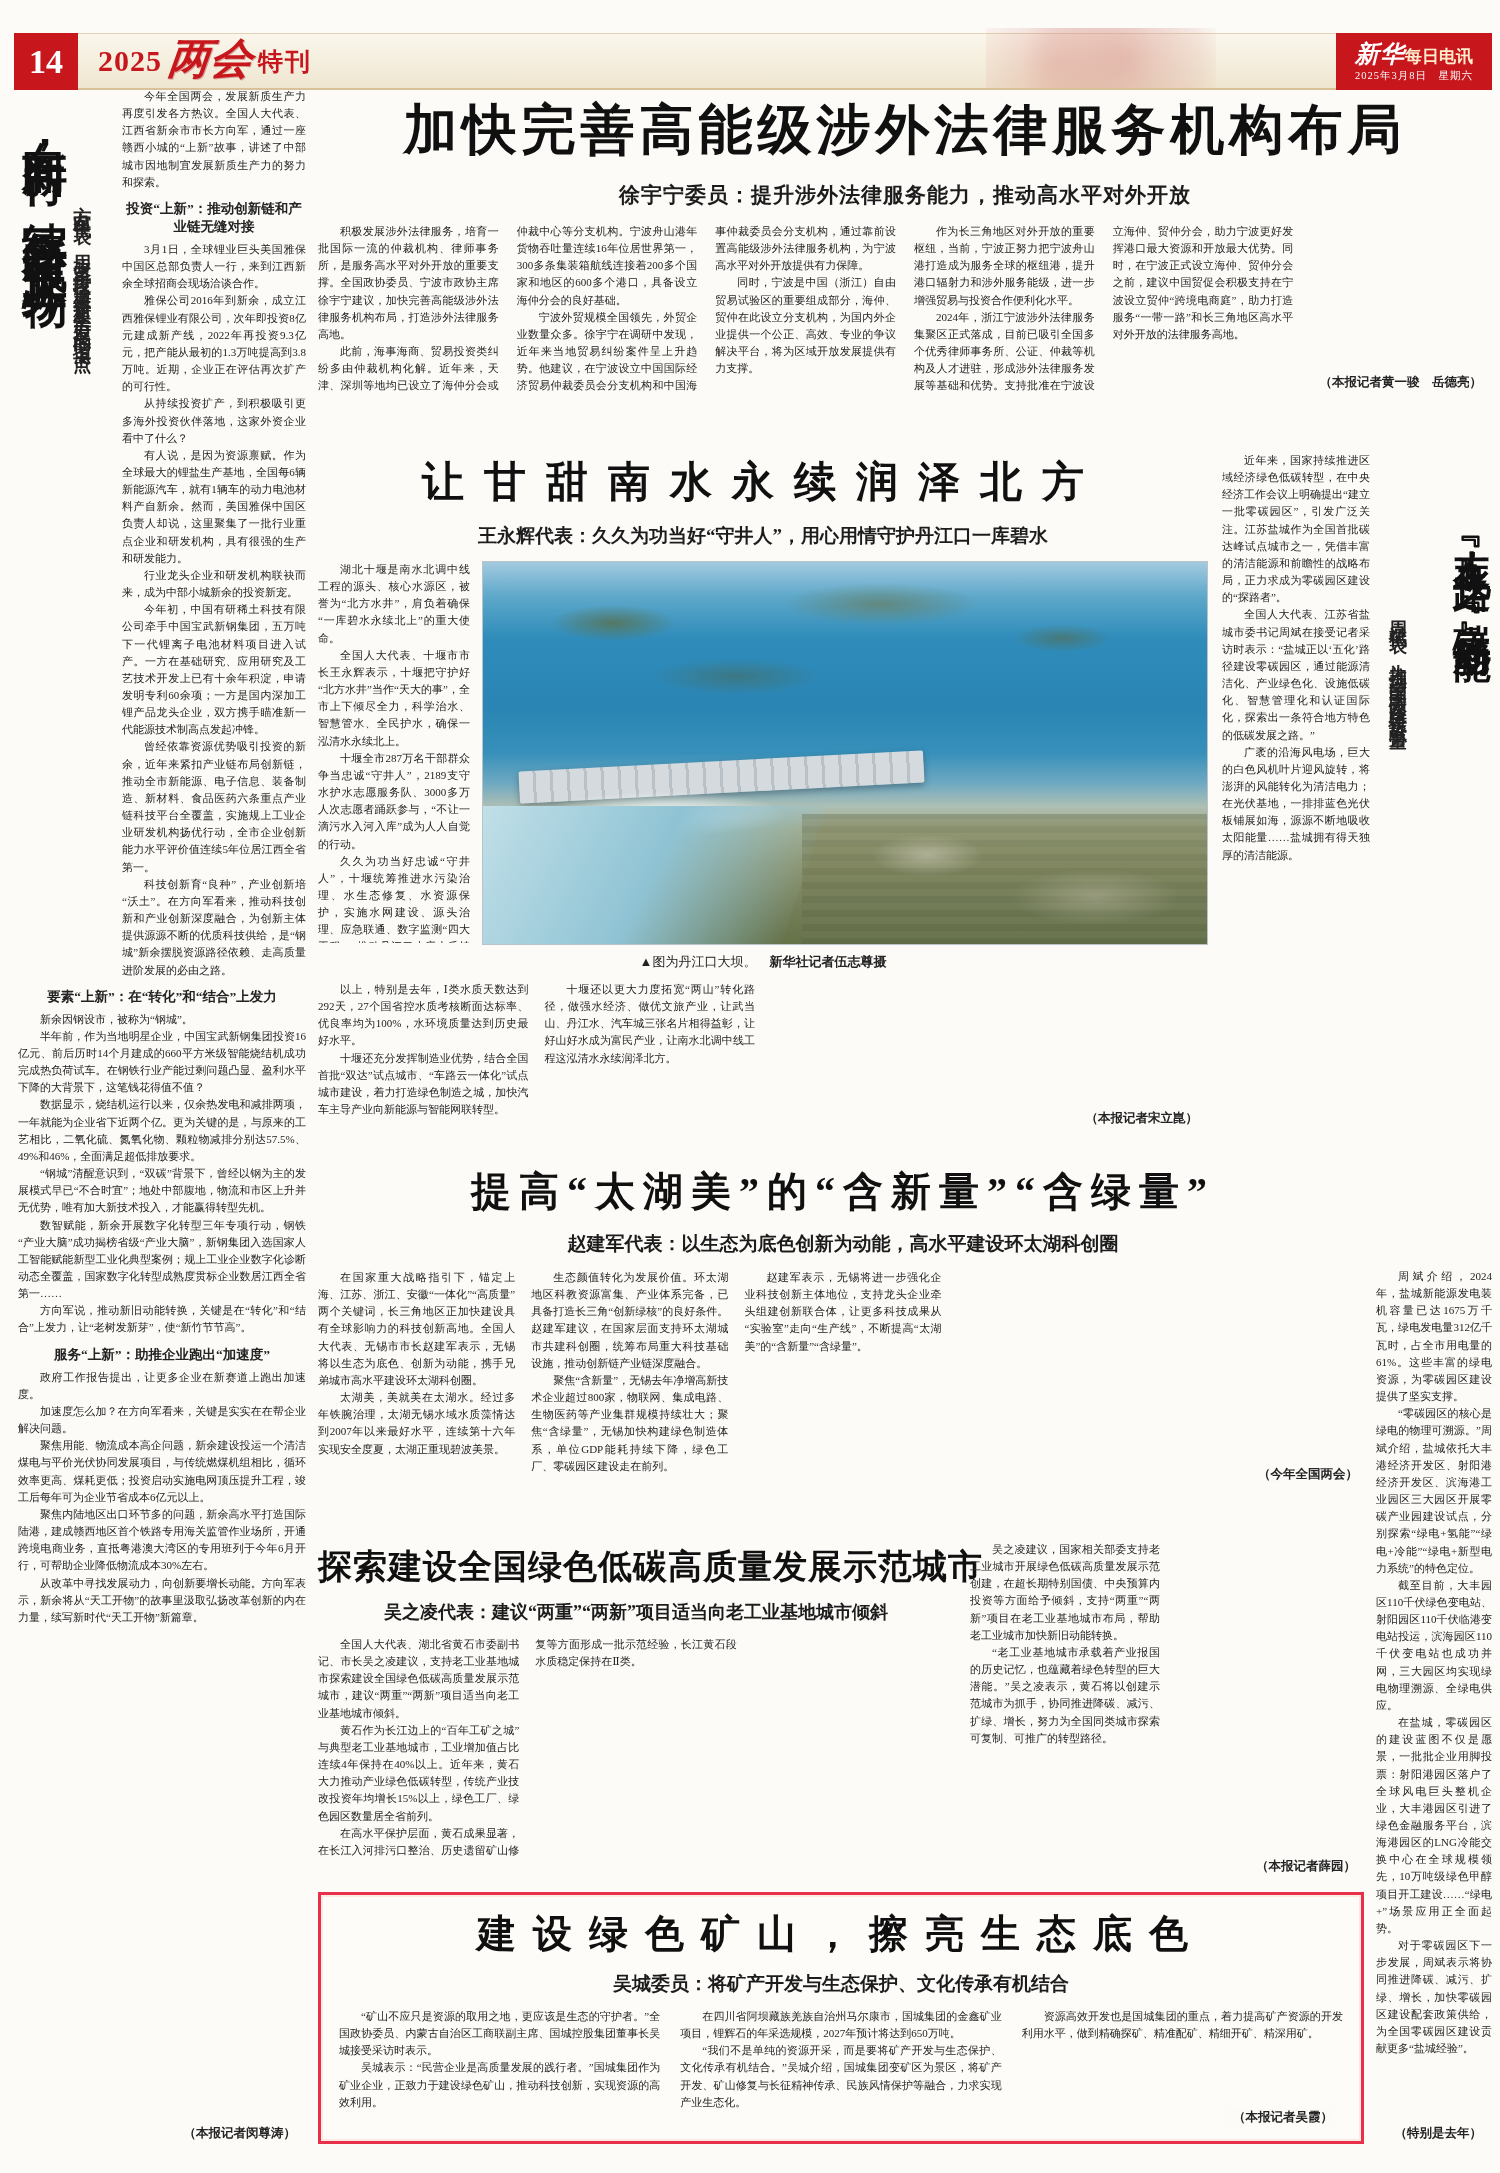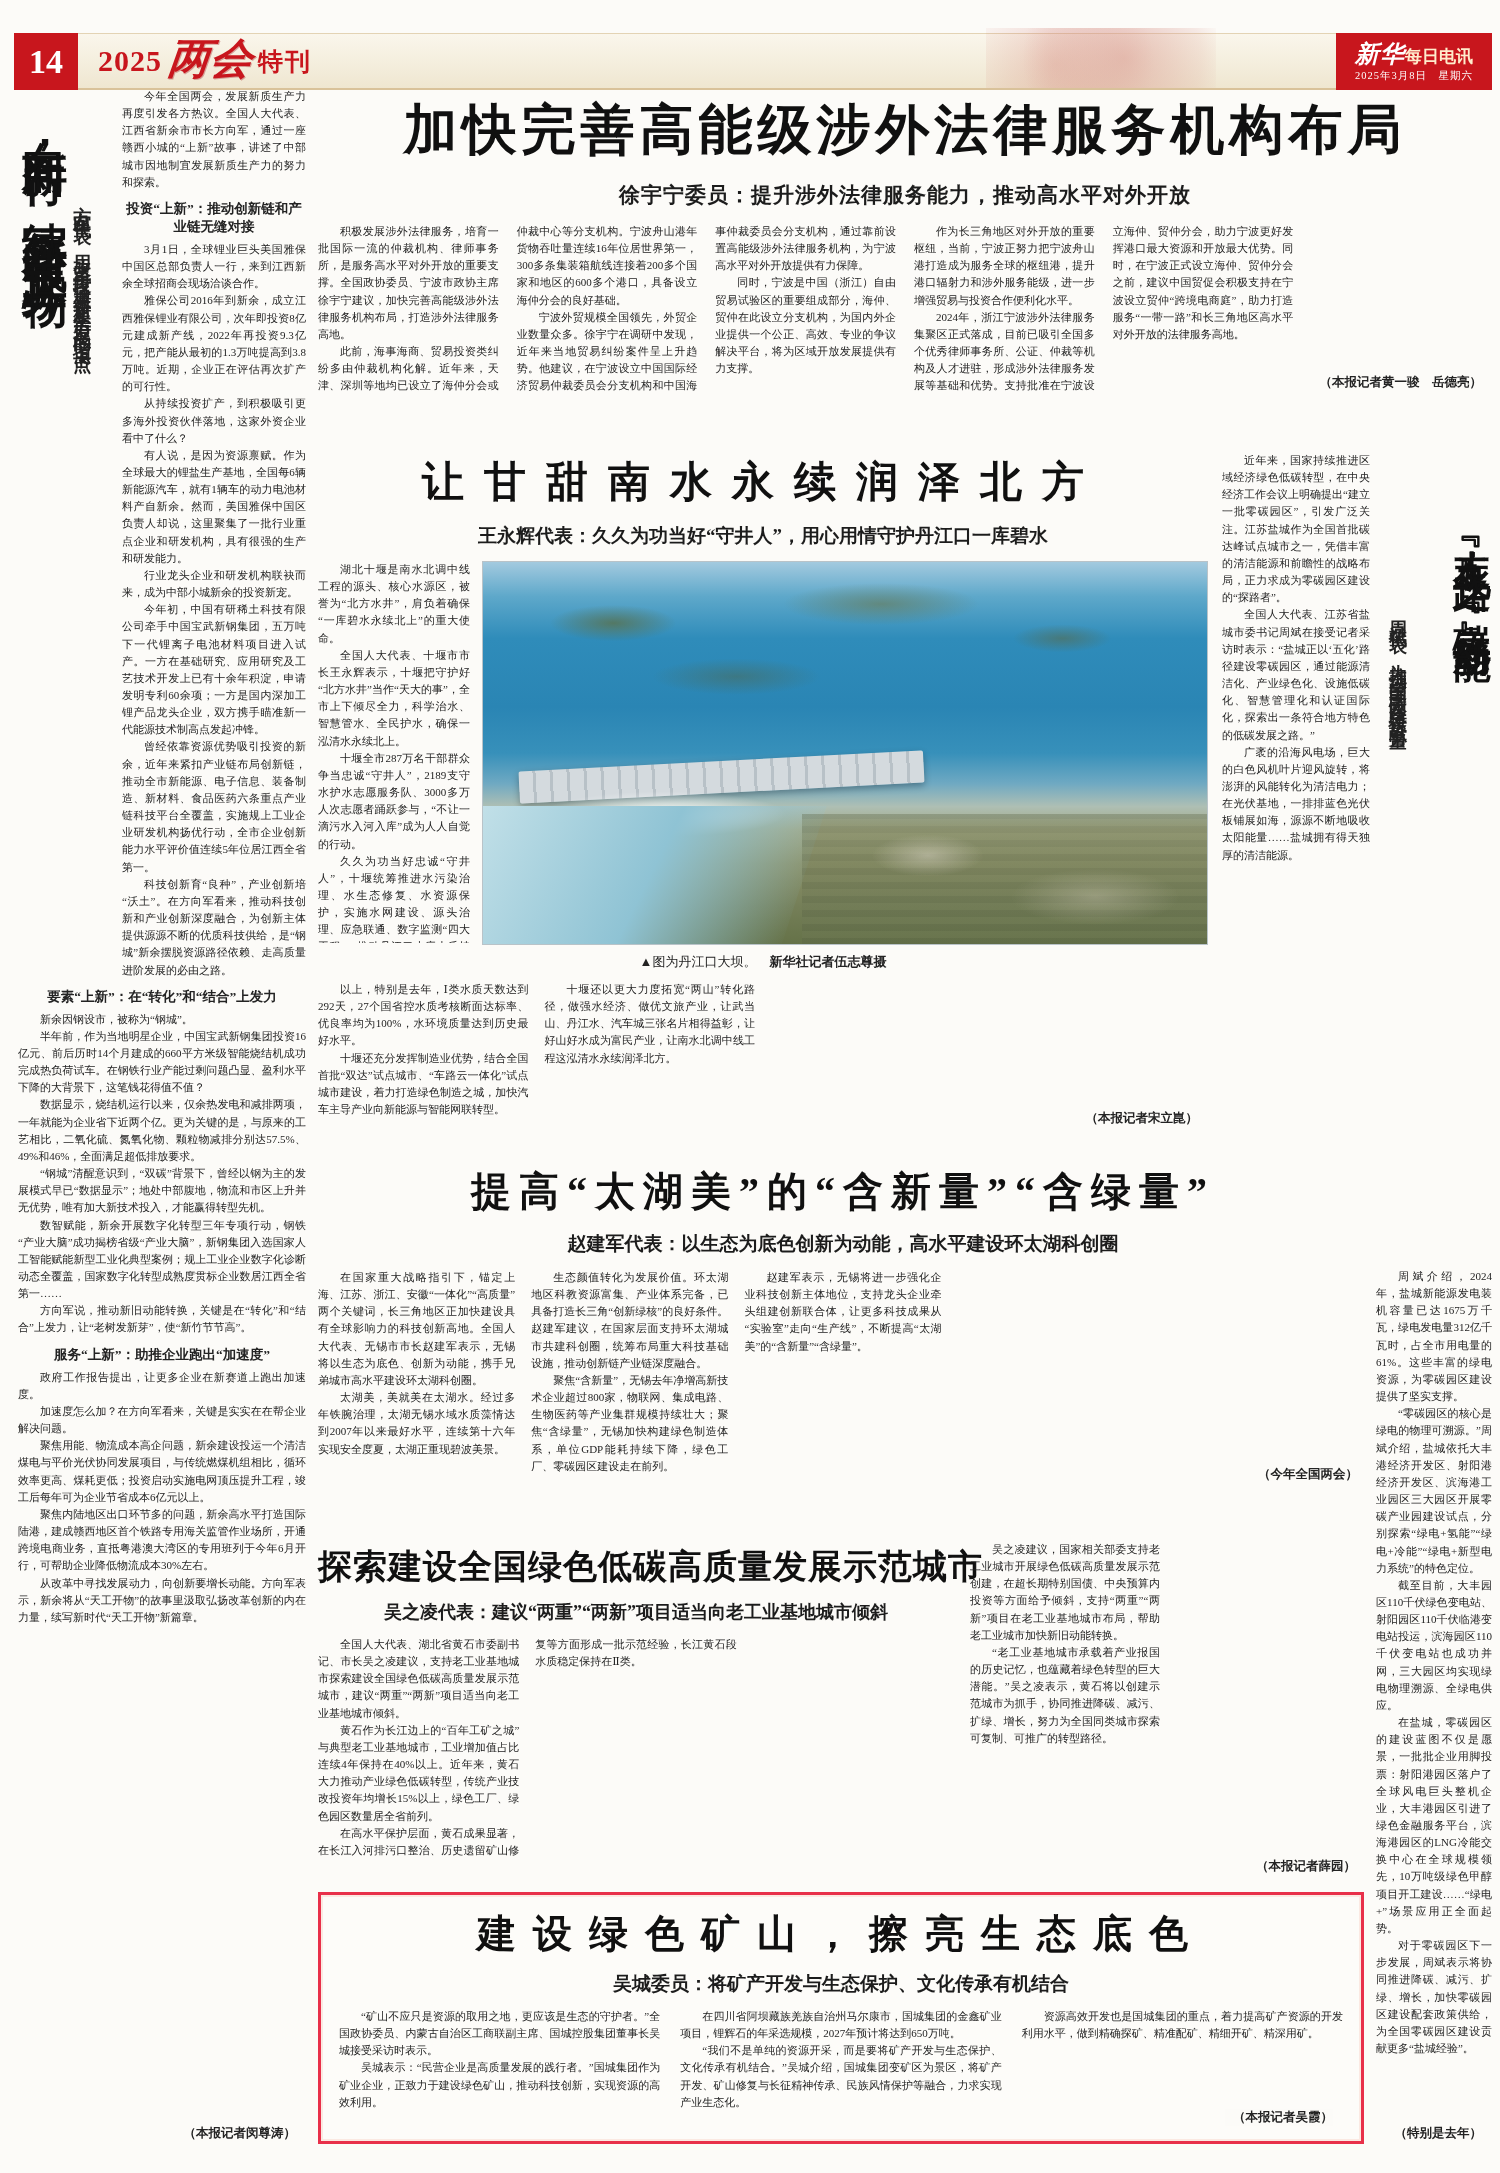--- a/index.html
+++ b/index.html
@@ -138,21 +138,21 @@
         <p>行业龙头企业和研发机构联袂而来，成为中部小城新余的投资新宠。</p>
         <p>今年初，中国有研稀土科技有限公司牵手中国宝武新钢集团，五万吨下一代锂离子电池材料项目进入试产。一方在基础研究、应用研究及工艺技术开发上已有十余年积淀，申请发明专利60余项；一方是国内深加工锂产品龙头企业，双方携手瞄准新一代能源技术制高点发起冲锋。</p>
         <p>曾经依靠资源优势吸引投资的新余，近年来紧扣产业链布局创新链，推动全市新能源、电子信息、装备制造、新材料、食品医药六条重点产业链科技平台全覆盖，实施规上工业企业研发机构扬优行动，全市企业创新能力水平评价值连续5年位居江西全省第一。</p>
         <p>科技创新育“良种”，产业创新培“沃土”。在方向军看来，推动科技创新和产业创新深度融合，为创新主体提供源源不断的优质科技供给，是“钢城”新余摆脱资源路径依赖、走高质量进阶发展的必由之路。</p>
       </div>
     <h3 class="sec-h">要素“上新”：在“转化”和“结合”上发力</h3>
     <div>
         <p>新余因钢设市，被称为“钢城”。</p>
         <p>半年前，作为当地明星企业，中国宝武新钢集团投资16亿元、前后历时14个月建成的660平方米级智能烧结机成功完成热负荷试车。在钢铁行业产能过剩问题凸显、盈利水平下降的大背景下，这笔钱花得值不值？</p>
         <p>数据显示，烧结机运行以来，仅余热发电和减排两项，一年就能为企业省下近两个亿。更为关键的是，与原来的工艺相比，二氧化硫、氮氧化物、颗粒物减排分别达57.5%、49%和46%，全面满足超低排放要求。</p>
-        <p>“钢城”清醒意识到，“双碳”背景下，曾经以钢为主的发展模式早已“数据显示”；地处中部腹地，物流和市区上升并无优势，唯有加大新技术投入，才能赢得转型先机。</p>
+        <p>“钢城”清醒意识到，“双碳”背景下，曾经以钢为主的发展模式早已“不合时宜”；地处中部腹地，物流和市区上升并无优势，唯有加大新技术投入，才能赢得转型先机。</p>
         <p>数智赋能，新余开展数字化转型三年专项行动，钢铁“产业大脑”成功揭榜省级“产业大脑”，新钢集团入选国家人工智能赋能新型工业化典型案例；规上工业企业数字化诊断动态全覆盖，国家数字化转型成熟度贯标企业数居江西全省第一……</p>
         <p>方向军说，推动新旧动能转换，关键是在“转化”和“结合”上发力，让“老树发新芽”，使“新竹节节高”。</p>
       </div>
     <h3 class="sec-h">服务“上新”：助推企业跑出“加速度”</h3>
     <div>
         <p>政府工作报告提出，让更多企业在新赛道上跑出加速度。</p>
         <p>加速度怎么加？在方向军看来，关键是实实在在帮企业解决问题。</p>
         <p>聚焦用能、物流成本高企问题，新余建设投运一个清洁煤电与平价光伏协同发展项目，与传统燃煤机组相比，循环效率更高、煤耗更低；投资启动实施电网顶压提升工程，竣工后每年可为企业节省成本6亿元以上。</p>
         <p>聚焦内陆地区出口环节多的问题，新余高水平打造国际陆港，建成赣西地区首个铁路专用海关监管作业场所，开通跨境电商业务，直抵粤港澳大湾区的专用班列于今年6月开行，可帮助企业降低物流成本30%左右。</p>
         <p>从改革中寻找发展动力，向创新要增长动能。方向军表示，新余将从“天工开物”的故事里汲取弘扬改革创新的内在力量，续写新时代“天工开物”新篇章。</p>

